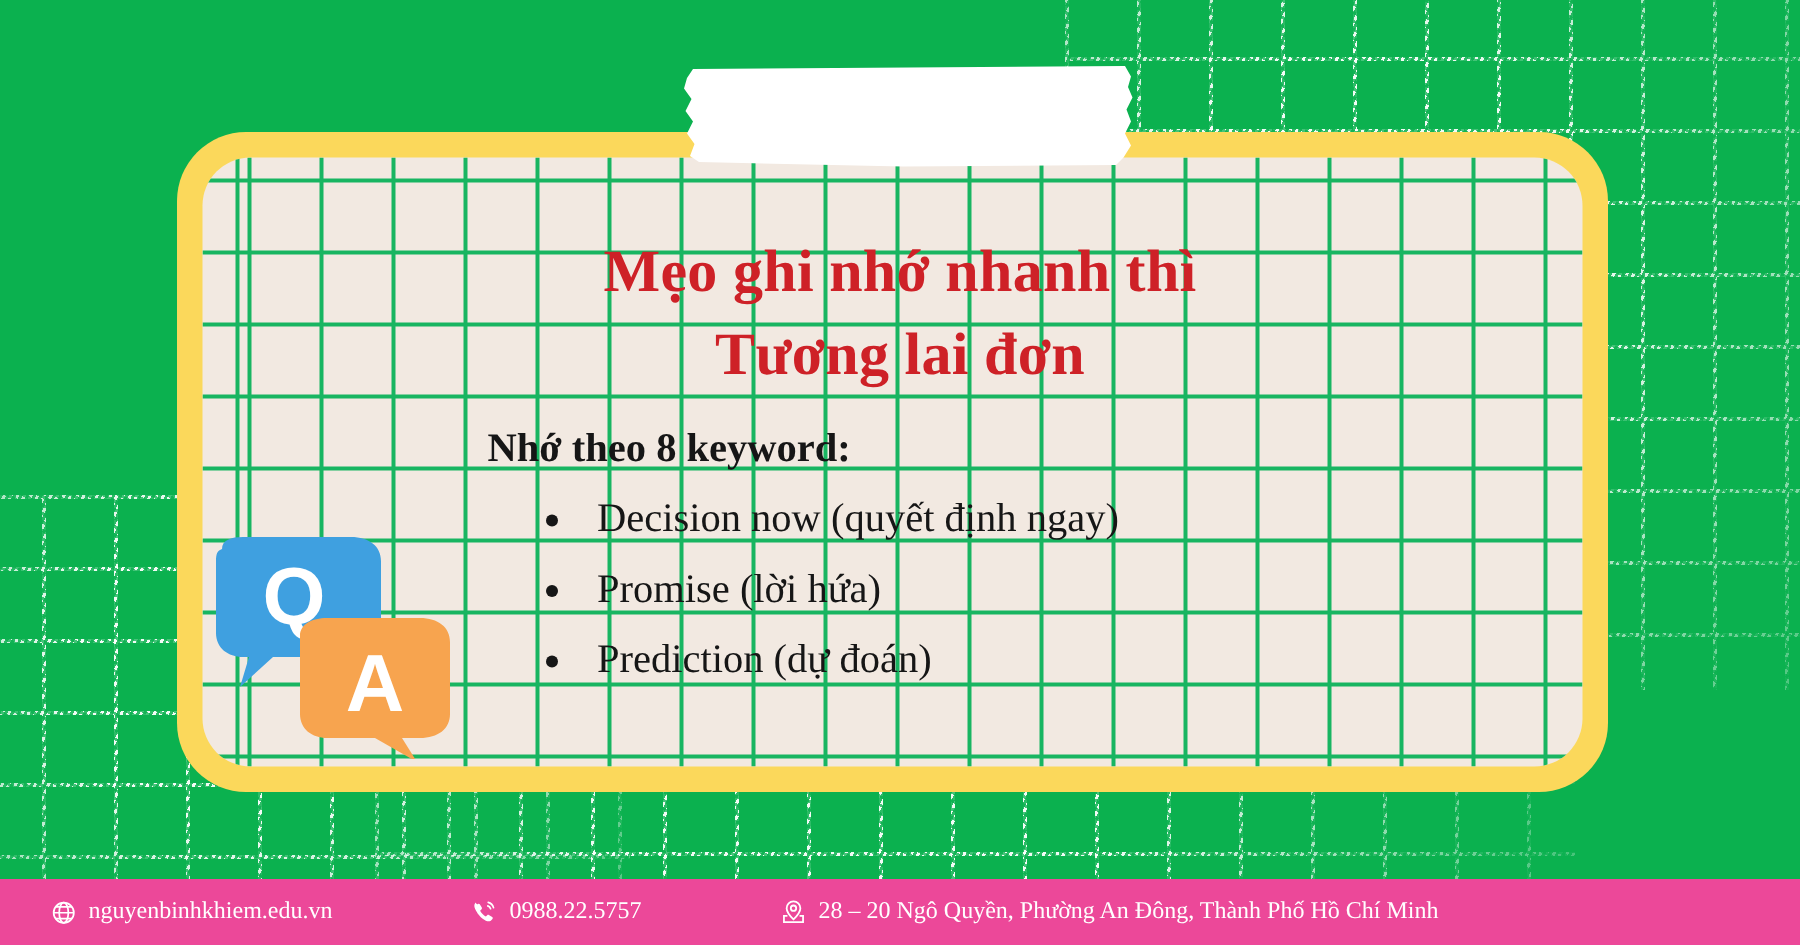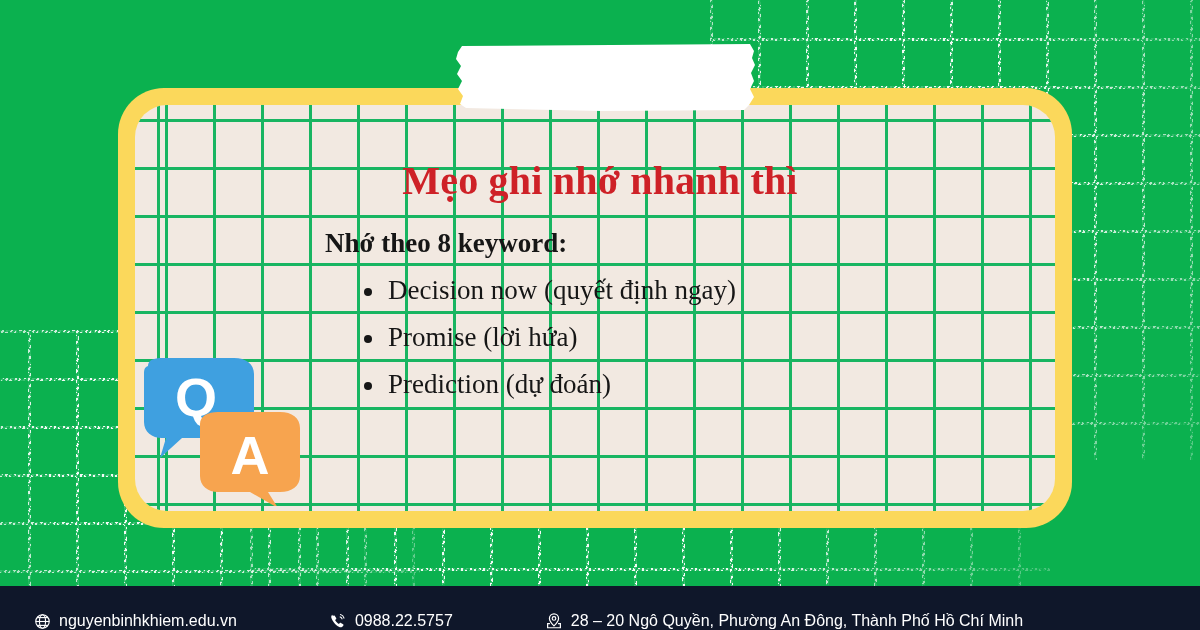--- a/index.html
+++ b/index.html
@@ -114,21 +114,21 @@
   .bullets {
     margin: 6px 0 0 210px;
     padding: 0;
     list-style: none;
     font-family: "Liberation Serif", serif;
     font-size: 27px;
     color: #161616;
   }
   .bullets li {
     position: relative;
-    padding-left: 28px;
+    padding-left: 38px;
     line-height: 1.74;
     white-space: nowrap;
   }
   .bullets li::before {
     content: "";
     position: absolute;
     left: 4px;
     top: 21px;
     width: 8px;
     height: 8px;
@@ -146,25 +146,25 @@
     z-index: 5;
   }
 
   
   .footer {
     position: absolute;
     left: 0;
     bottom: 0;
     width: 1200px;
     height: 44px;
-    background: #0f172a;
+    background: #ec4899;
     display: flex;
-    align-items: flex-end;
+    align-items: center;
     color: #ffffff;
-    font-family: Liberation Sans, sans-serif;
+    font-family: Liberation Serif, serif;
     font-size: 16px;
     z-index: 10;
   }
   .f-item {
     display: flex;
     align-items: center;
     gap: 8px;
     white-space: nowrap;
   }
   .f-web { margin-left: 34px; }
@@ -201,20 +201,21 @@
     <g>
       <path d="M62,66 C62,58 70,54 80,54 L142,54 C154,54 162,60 162,70 L162,118 C162,128 154,134 142,134
                L130,134 L140,150 L112,134 L80,134 C70,134 62,128 62,118 Z" fill="#F7A44F"></path>
       <text x="112" y="116" font-family="Liberation Sans, sans-serif" font-size="54" font-weight="bold" fill="#FFFFFF" text-anchor="middle">A</text>
     </g>
   </svg>
 
   <div class="content">
     <h1 class="title">
       <span>Mẹo ghi nhớ nhanh thì</span><br>
+      <span>Tương lai đơn</span>
     </h1>
     <div class="subhead">Nhớ theo 8 keyword:</div>
     <ul class="bullets">
       <li>Decision now (quyết định ngay)</li>
       <li>Promise (lời hứa)</li>
       <li>Prediction (dự đoán)</li>
     </ul>
   </div>
 
   <div class="footer">

